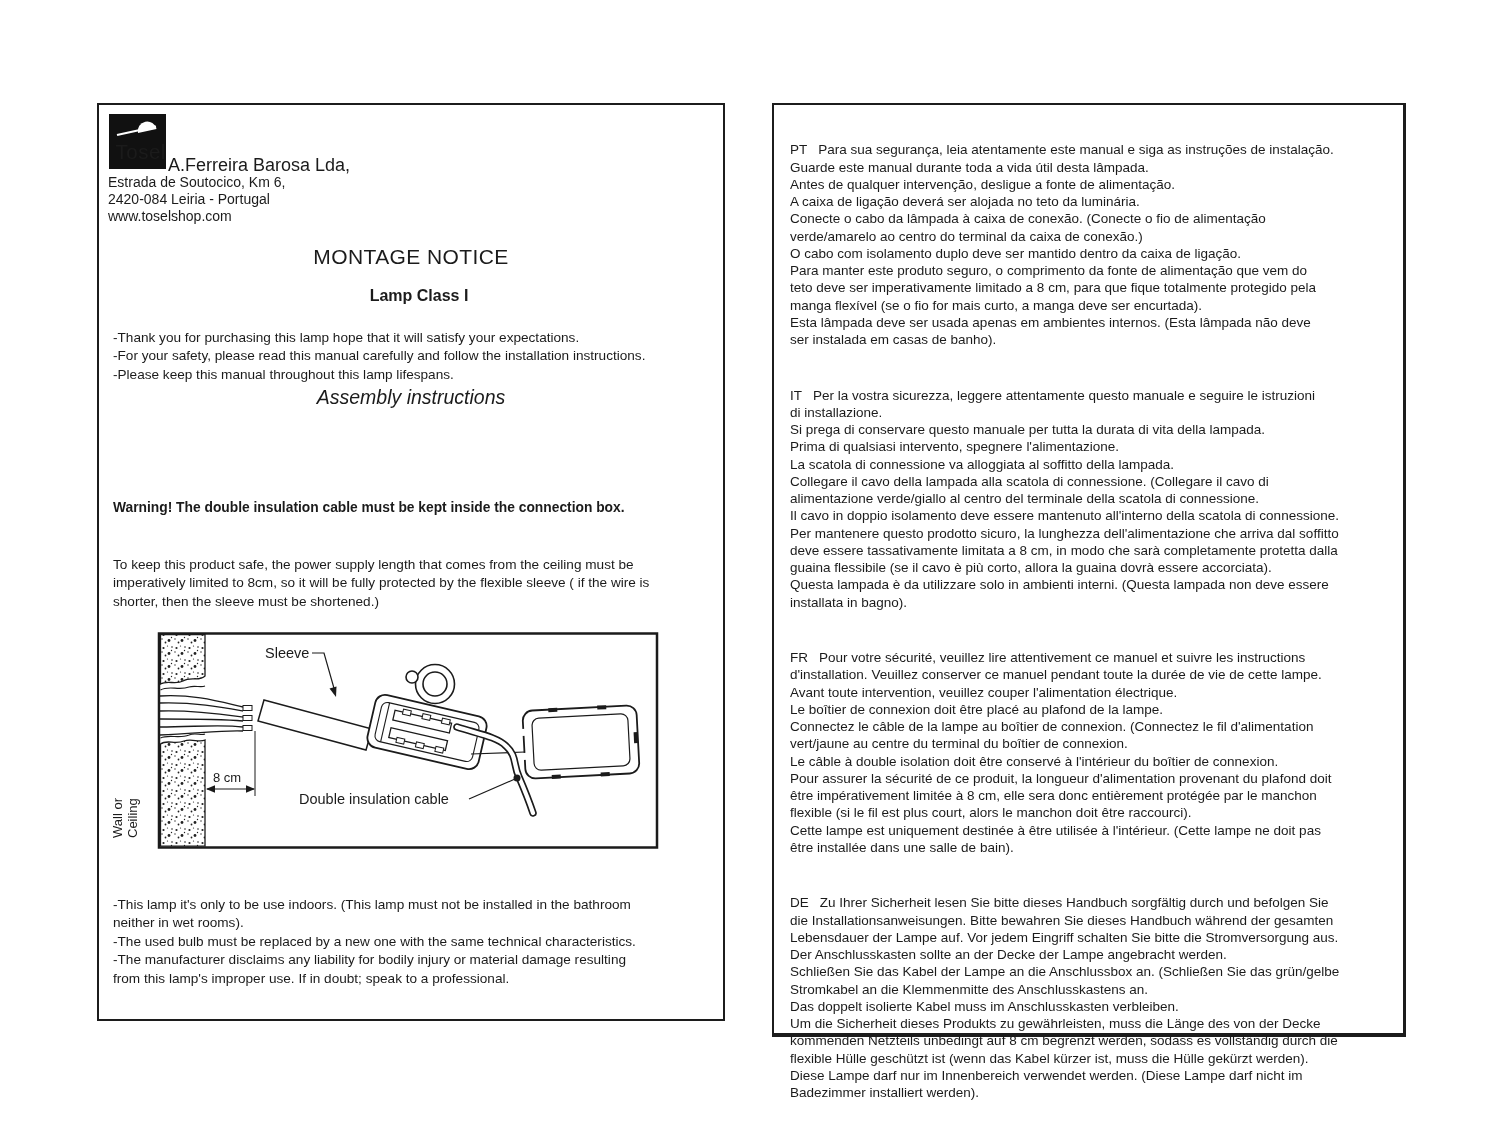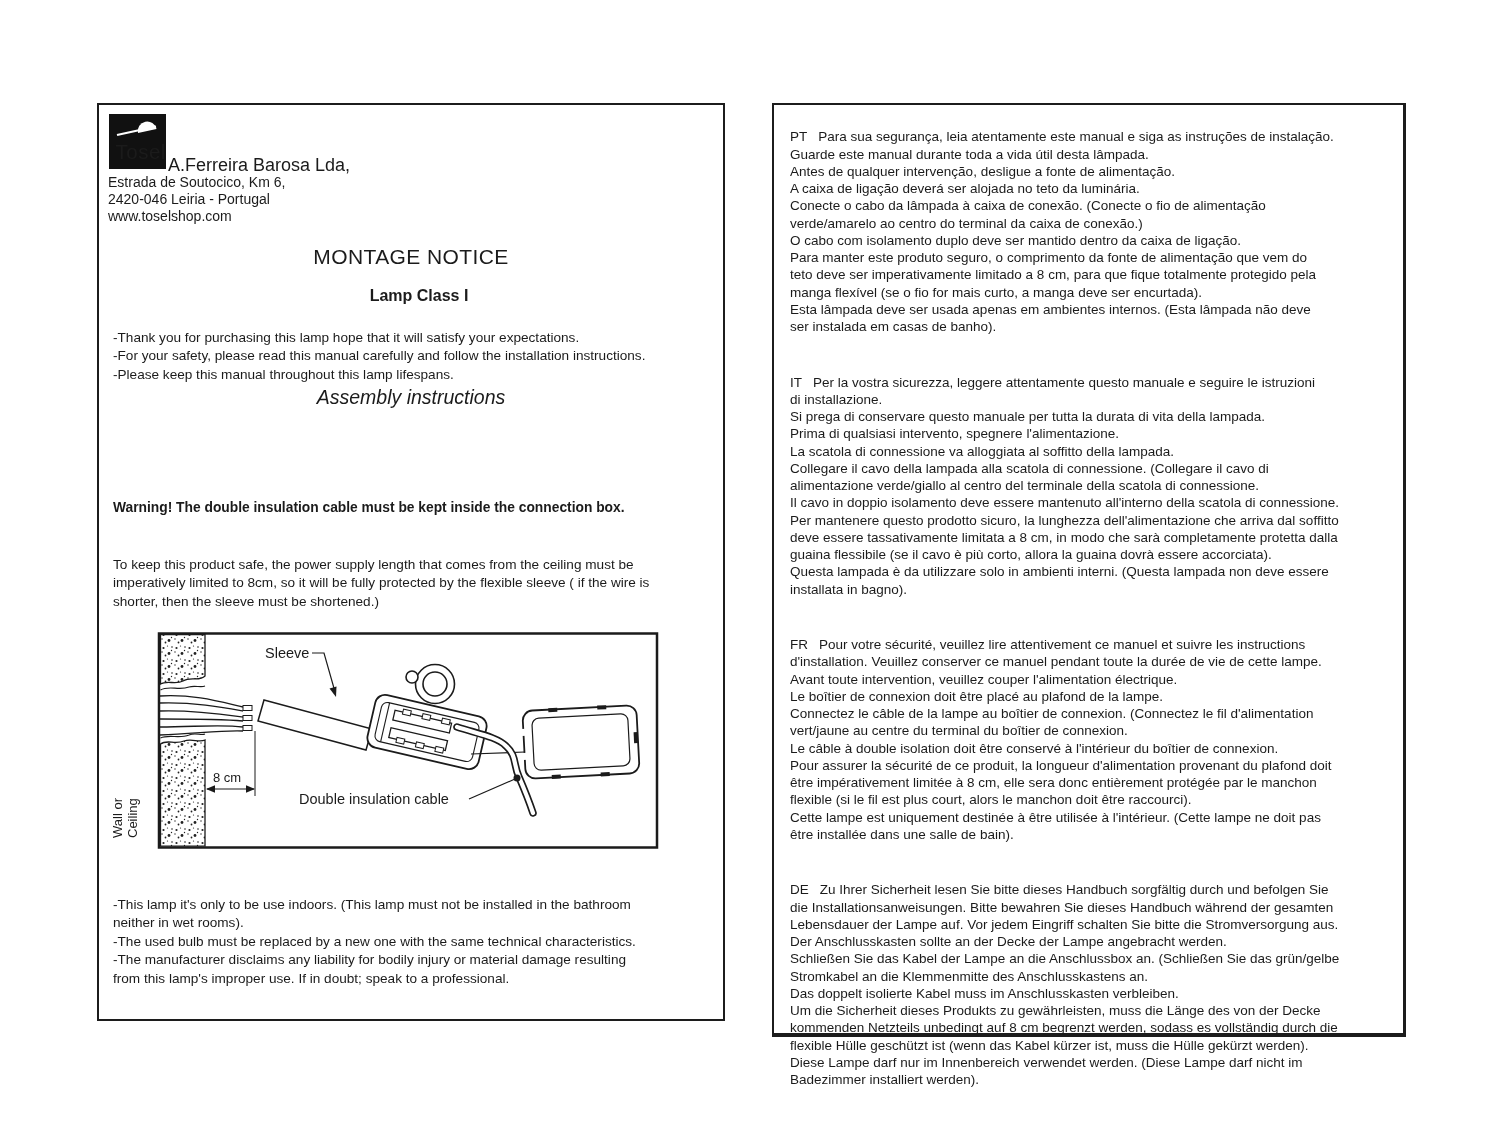--- a/index.html
+++ b/index.html
@@ -8,21 +8,21 @@
     font-family:"Liberation Sans","DejaVu Sans",sans-serif;
     color:#1b1b1b;
     -webkit-font-smoothing:antialiased;
   }
   .sheet { position:relative; width:1500px; height:1125px; background:#fff; overflow:hidden; }
 
   .panel { position:absolute; background:#fff; border:2px solid #1c1c1c; box-sizing:border-box; }
   .panel-left  { left:97px;  top:103px; width:628px; height:918px; }
   .panel-right { left:772px; top:103px; width:634px; height:934px;
                  border-right-width:3px; border-bottom-width:4px;
-                 padding:6px 15px 0 16px; font-size:13.5px; line-height:17.25px; }
+                 padding:19px 15px 0 16px; font-size:13.5px; line-height:17.25px; }
 
   .panel-left > * { position:absolute; }
   .ml { white-space:pre-line; }
 
   .logo-box { left:10px; top:9px; width:57px; height:55px; }
   .company-name { left:69px; top:50px; font-size:18px; }
   .company-address { left:9px; top:69px; font-size:14px; line-height:17px; }
 
   .doc-title    { left:0; right:0; top:140px; text-align:center; font-size:21px; letter-spacing:0.4px; }
   .doc-subtitle { left:0; right:0; top:182px; text-align:center; font-size:16px; font-weight:bold;padding-left:16px; }
@@ -57,21 +57,21 @@
       <rect x="0" y="0" width="57" height="55" fill="#111"></rect>
       <g>
         <line x1="8" y1="21" x2="47" y2="12.5" stroke="#fff" stroke-width="2.2"></line>
         <path d="M29,19 A9.4,9.4 0 0 1 47.5,15 Z" fill="#fff"></path>
       </g>
       <text x="6.5" y="45" font-size="20.5" fill="#fff" letter-spacing="0.5">Tosel</text>
     </svg>
 
     <div class="company-name">A.Ferreira Barosa Lda,</div>
     <div class="company-address ml">Estrada de Soutocico, Km 6,
-2420-046 Leiria - Portugal
+2420-084 Leiria - Portugal
 www.toselshop.com</div>
 
     <div class="doc-title">MONTAGE NOTICE</div>
     <div class="doc-subtitle">Lamp Class I</div>
 
     <div class="intro body-text ml">-Thank you for purchasing this lamp hope that it will satisfy your expectations.
 -For your safety, please read this manual carefully and follow the installation instructions.
 -Please keep this manual throughout this lamp lifespans.</div>
 
     <div class="heading assembly-heading">Assembly instructions</div>

